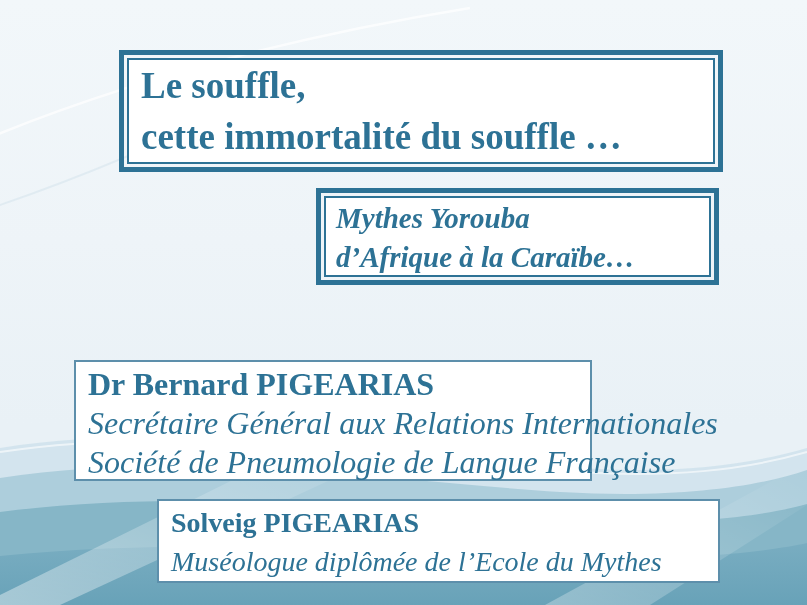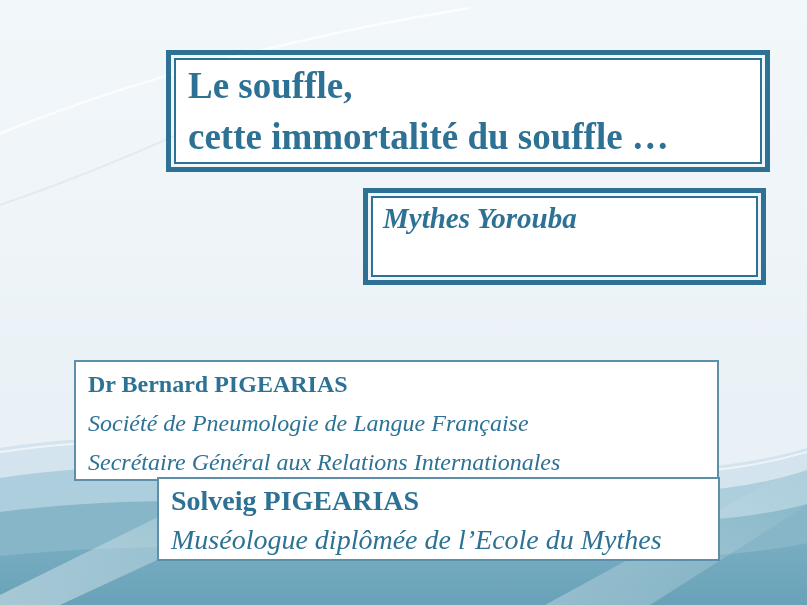--- a/index.html
+++ b/index.html
@@ -15,42 +15,41 @@
     position:absolute;
     background:#ffffff;
     color:#2d7295;
     z-index:2;
     box-sizing:border-box;
   }
   .double-border{
     border:2px solid #2d7295;
     outline:5px solid #2d7295;
     outline-offset:3px;
-    margin-left:47px;
   }
   .thin-border{
     border:2px solid #5d8fab;
   }
   .title-box{
     left:127px;top:58px;width:588px;height:106px;
     padding:0 0 0 12px;
     font-size:37px;font-weight:bold;line-height:51px;
   }
   .subtitle-box{
     left:324px;top:196px;width:387px;height:81px;
     padding:1px 0 2px 10px;
     font-size:29px;font-weight:bold;font-style:italic;line-height:39px;
   }
   .author1-box{
-    left:74px;top:360px;width:645px;height:121px;
+    left:74px;top:360px;width:518px;height:121px;
     padding:3px 0 0 12px;
-    font-size:24px;line-height:39px;
+    font-size:32px;line-height:39px;
   }
   .author2-box{
-    left:157px;top:477px;width:563px;height:84px;
+    left:157px;top:499px;width:563px;height:84px;
     padding:2px 0 0 12px;
     font-size:28px;line-height:39px;
   }
   .line{display:block;white-space:nowrap;}
   .bold{font-weight:bold;font-style:normal;}
   .italic{font-style:italic;font-weight:normal;}
 </style>
 </head>
 <body>
 
@@ -81,26 +80,27 @@
     <path d="M0,452 C 180,424 400,456 555,470 C 665,480 745,470 807,452" fill="none" stroke="#ffffff" stroke-opacity="0.6" stroke-width="2"></path>
   </svg>
 
   <div class="txtbox double-border title-box">
     <span class="line">Le souffle,</span>
     <span class="line">cette immortalité du souffle …</span>
   </div>
 
   <div class="txtbox double-border subtitle-box">
     <span class="line">Mythes Yorouba</span>
+    <span class="line">d’Afrique à la Caraïbe…</span>
   </div>
 
   <div class="txtbox thin-border author1-box">
     <span class="line bold">Dr Bernard PIGEARIAS</span>
+    <span class="line italic">Secrétaire Général aux Relations Internationales</span>
     <span class="line italic">Société de Pneumologie de Langue Française</span>
-    <span class="line italic">Secrétaire Général aux Relations Internationales</span>
   </div>
 
   <div class="txtbox thin-border author2-box">
     <span class="line bold">Solveig PIGEARIAS</span>
     <span class="line italic">Muséologue diplômée de l’Ecole du Mythes</span>
   </div>
 
 </div>
 
 </body></html>

